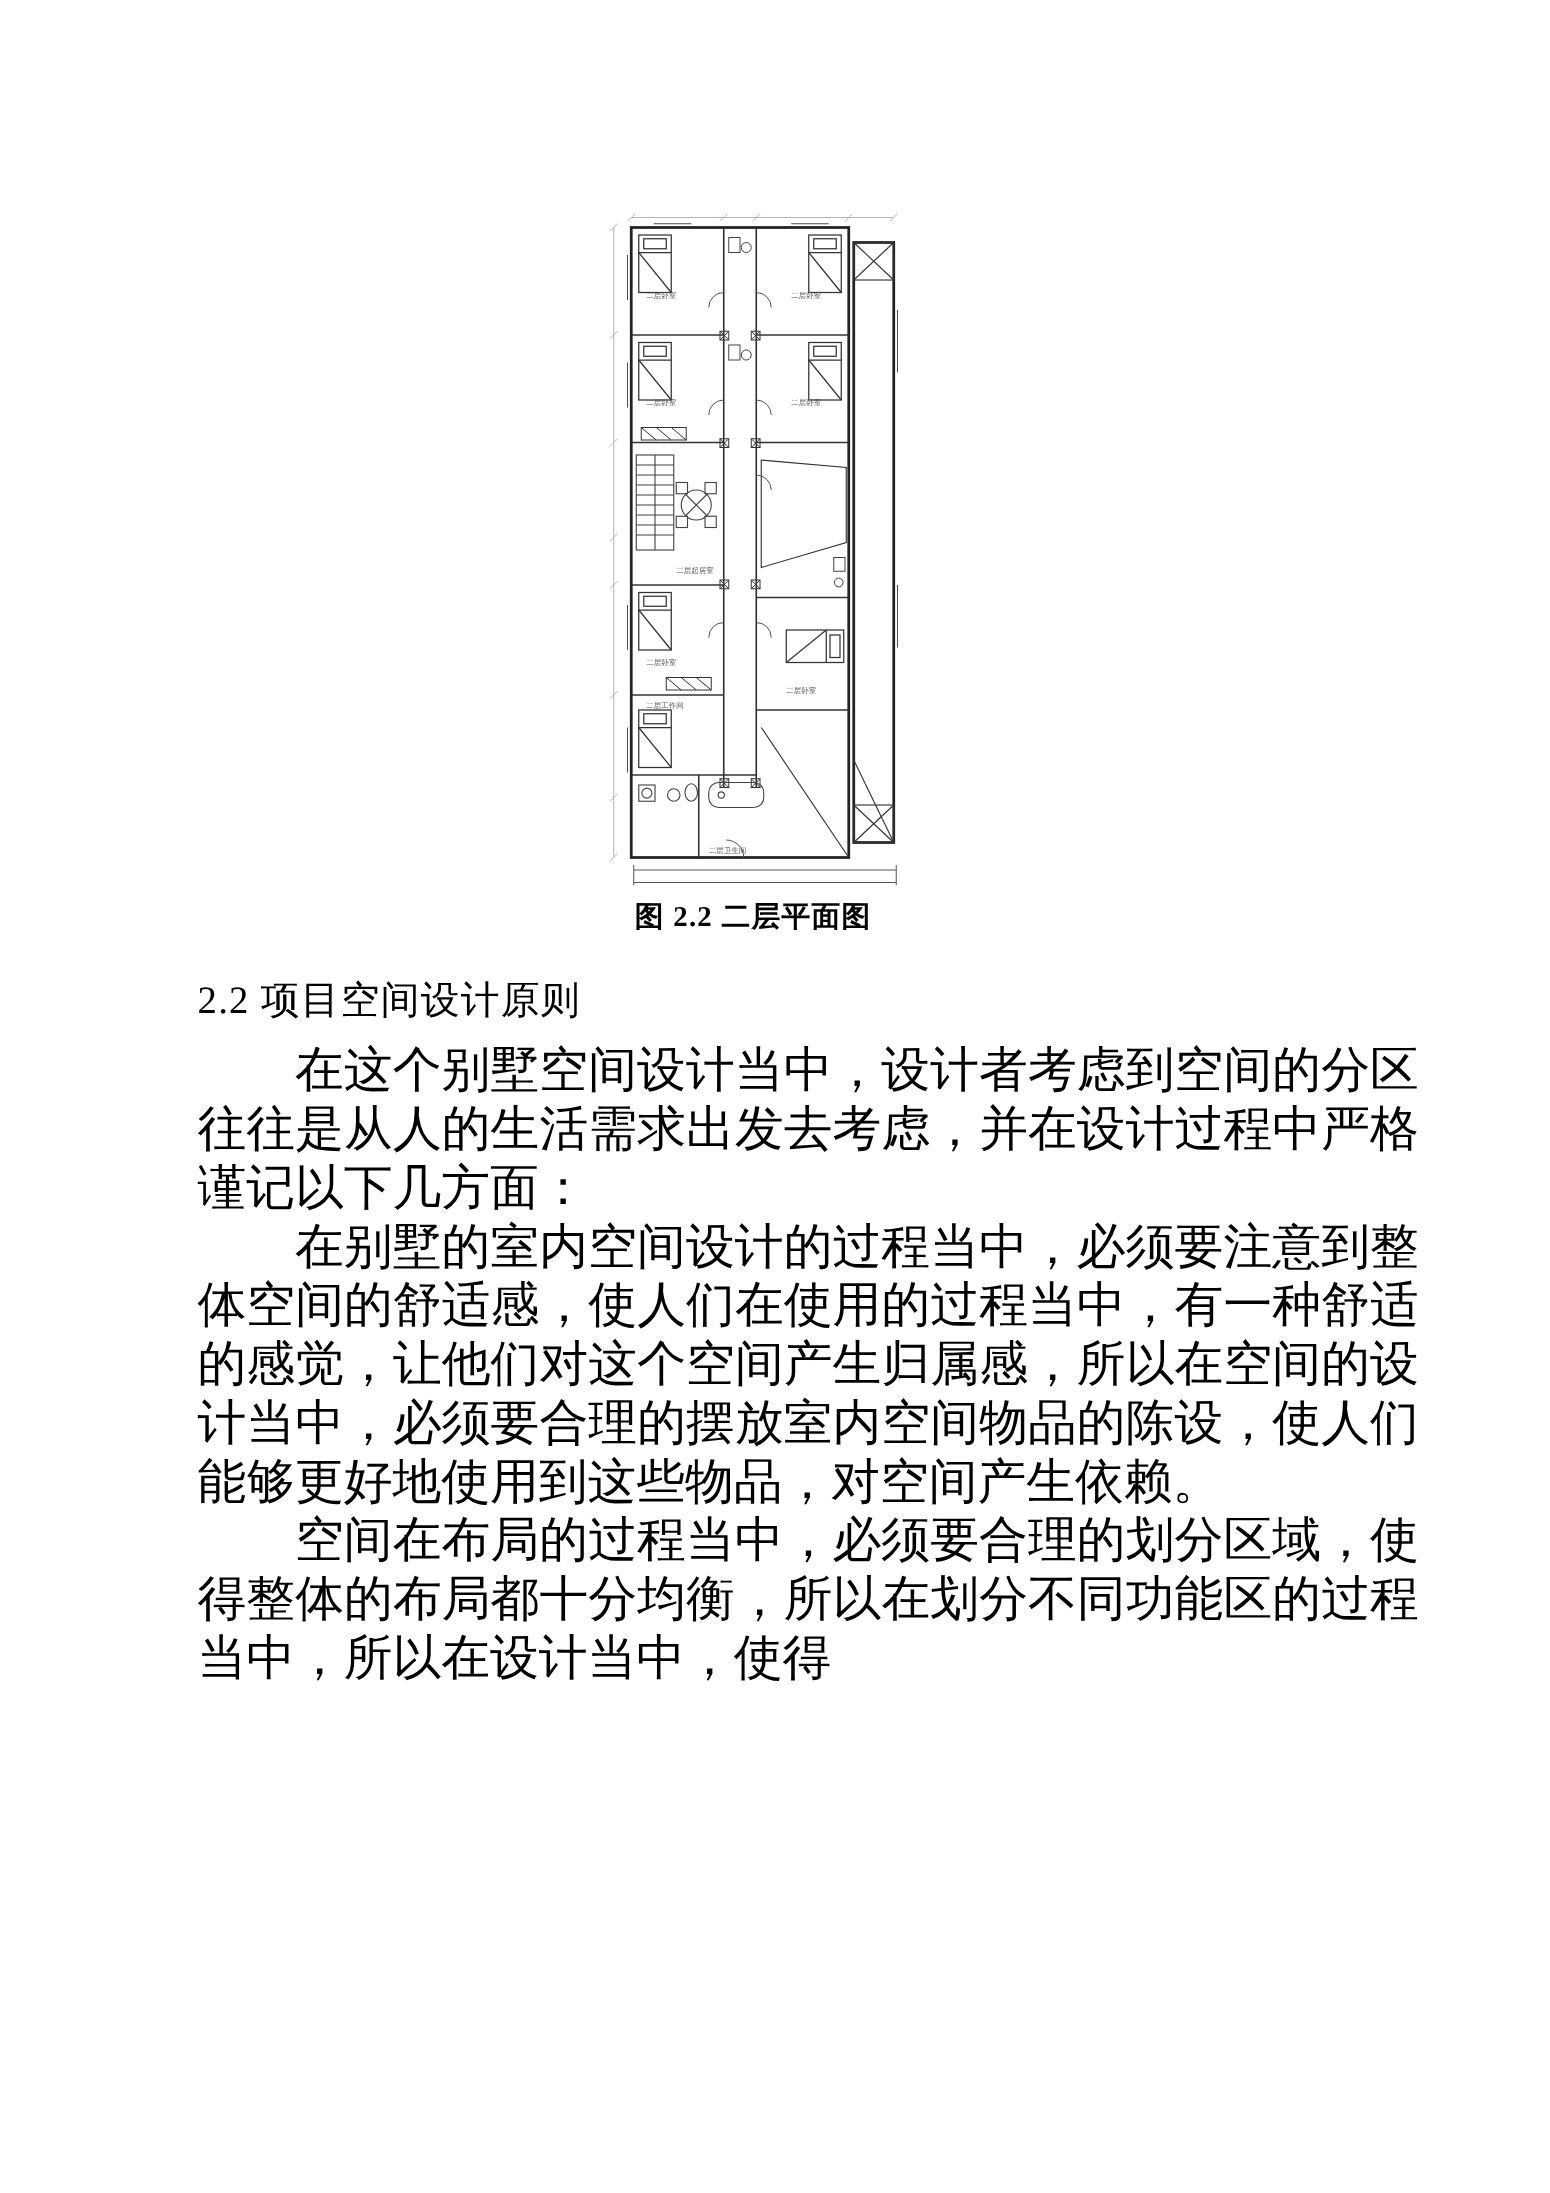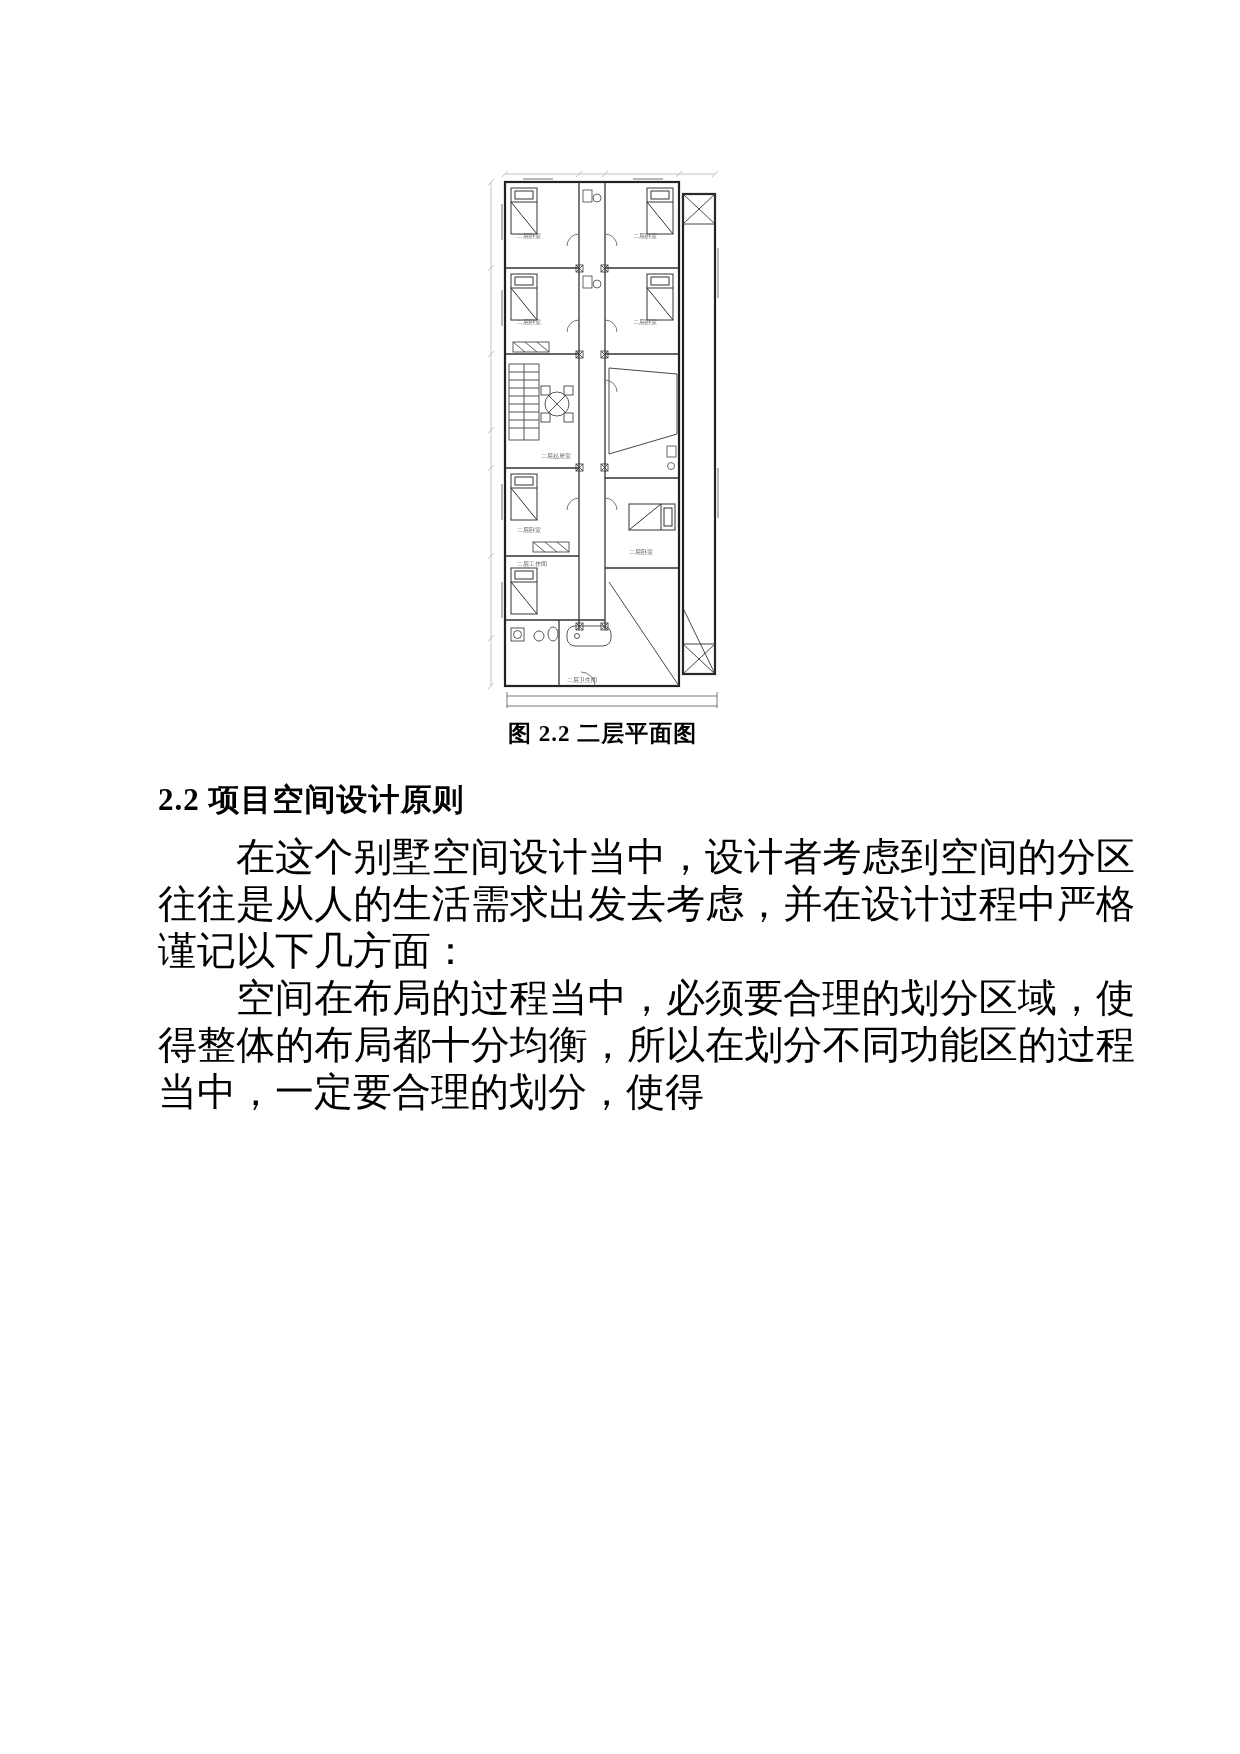--- a/index.html
+++ b/index.html
@@ -22,21 +22,21 @@
   }
   .plan-svg { display: block; }
   .figure-caption {
     margin-top: 10px;
     font-weight: bold;
     font-size: 23px;
     letter-spacing: 1px;
   }
   .section-heading {
     font-size: 31px;
-    font-weight: bold;
+    font-weight: normal;
     margin: 30px 0 12px 0;
     letter-spacing: 1px;
   }
   .body-para {
     font-size: 39px;
     line-height: 47px;
     margin: 0;
     text-align: justify;
     text-indent: 2em;
   }
@@ -230,15 +230,16 @@
         <text class="plan-label" x="84" y="514">二层卫生间</text>
       </g>
     </svg>
 
     <figcaption class="figure-caption">图 2.2 二层平面图</figcaption>
   </figure>
 
   <h2 class="section-heading">2.2 项目空间设计原则</h2>
 
   <p class="body-para">在这个别墅空间设计当中，设计者考虑到空间的分区往往是从人的生活需求出发去考虑，并在设计过程中严格谨记以下几方面：</p>
-  <p class="body-para">空间在布局的过程当中，必须要合理的划分区域，使得整体的布局都十分均衡，所以在划分不同功能区的过程当中，一定要合理的划分，使得</p>
+  <p class="body-para">在别墅的室内空间设计的过程当中，必须要注意到整体空间的舒适感，使人们在使用的过程当中，有一种舒适的感觉，让他们对这个空间产生归属感，所以在空间的设计当中，必须要合理的摆放室内空间物品的陈设，使人们能够更好地使用到这些物品，对空间产生依赖。</p>
+  <p class="body-para">空间在布局的过程当中，必须要合理的划分区域，使得整体的布局都十分均衡，所以在划分不同功能区的过程当中，所以在设计当中，使得</p>
 
 </div>
 
 </body></html>

